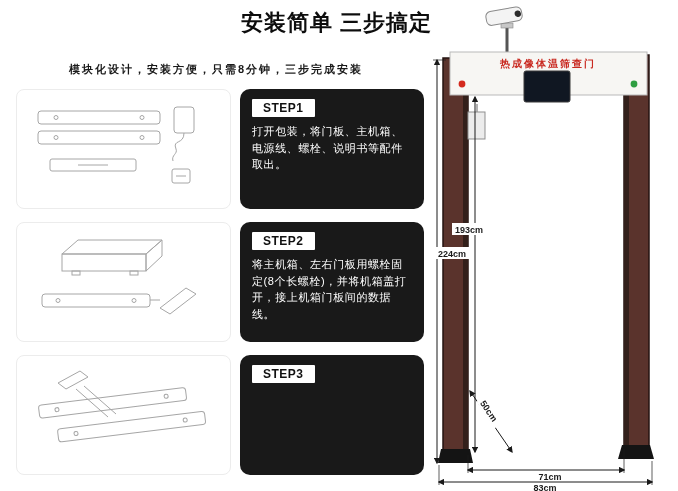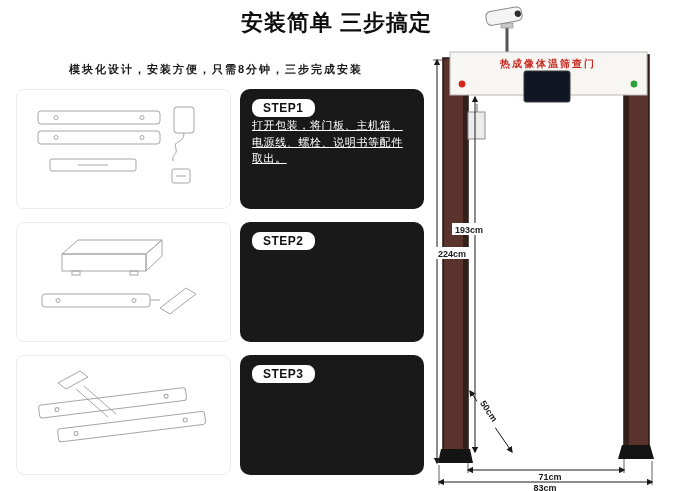--- a/index.html
+++ b/index.html
@@ -7,22 +7,22 @@
   .page{position:relative;width:678px;height:491px;background:#fff;overflow:hidden;}
 
   
   .left-panel{position:absolute;left:0;top:0;width:432px;height:491px;}
   .title{margin:8px 0 0 0;text-align:right;font-size:22px;font-weight:bold;color:#0d0d0d;letter-spacing:1px;}
   .subtitle{margin-top:24px;text-align:center;font-size:11px;font-weight:bold;color:#1a1a1a;letter-spacing:2px;}
   .steps{margin-top:12px;padding:0 8px 0 16px;display:flex;flex-direction:column;gap:13px;}
   .step-row{display:flex;gap:9px;height:120px;}
   .illus{flex:1;border:1px solid #ececec;border-radius:8px;background:#fff;display:flex;align-items:center;justify-content:center;}
   .step-card{width:184px;background:#191919;border-radius:10px;padding:9px 12px;box-sizing:border-box;color:#fff;}
-  .step-badge{display:inline-block;background:#ffffff;color:#111;font-weight:bold;font-size:12px;padding:2px 11px;border-radius:8px;letter-spacing:.5px;}
-  .step-text{font-size:11px;line-height:1.5;letter-spacing:.6px;text-decoration:underline;}
+  .step-badge{display:inline-block;background:#ffffff;color:#111;font-weight:bold;font-size:12px;padding:2px 11px;border-radius:1px;letter-spacing:.5px;}
+  .step-text{margin-top:6px;font-size:11px;line-height:1.5;letter-spacing:.6px;}
 
   
   .right-panel{position:absolute;left:428px;top:0;width:248px;height:491px;}
   svg text{font-family:"Liberation Sans","DejaVu Sans",sans-serif;}
   .line-art{stroke:#a6a6a6;fill:none;stroke-width:1;}
 </style>
 </head>
 <body>
 
 <div class="page">
@@ -70,20 +70,21 @@
               <rect x="18" y="68" width="108" height="13" rx="3"></rect>
               <circle cx="34" cy="74.5" r="2"></circle>
                 <circle cx="110" cy="74.5" r="2"></circle>
               <line x1="126" y1="74" x2="136" y2="74"></line>
               <polygon points="136,82 162,62 172,68 146,88"></polygon>
             </g>
           </svg>
         </div>
         <div class="step-card">
           <span class="step-badge">STEP2</span>
+          <div class="step-text">将主机箱、左右门板用螺栓固定(8个长螺栓)，并将机箱盖打开，接上机箱门板间的数据线。</div>
         </div>
       </div>
 
       <div class="step-row">
         <div class="illus">
           <svg width="200" height="112" viewBox="0 0 200 112">
             <g class="line-art">
               <g transform="rotate(-7 100 55)">
                 <rect x="16" y="36" width="148" height="13" rx="3"></rect>
                 <circle cx="34" cy="42.5" r="2"></circle>

